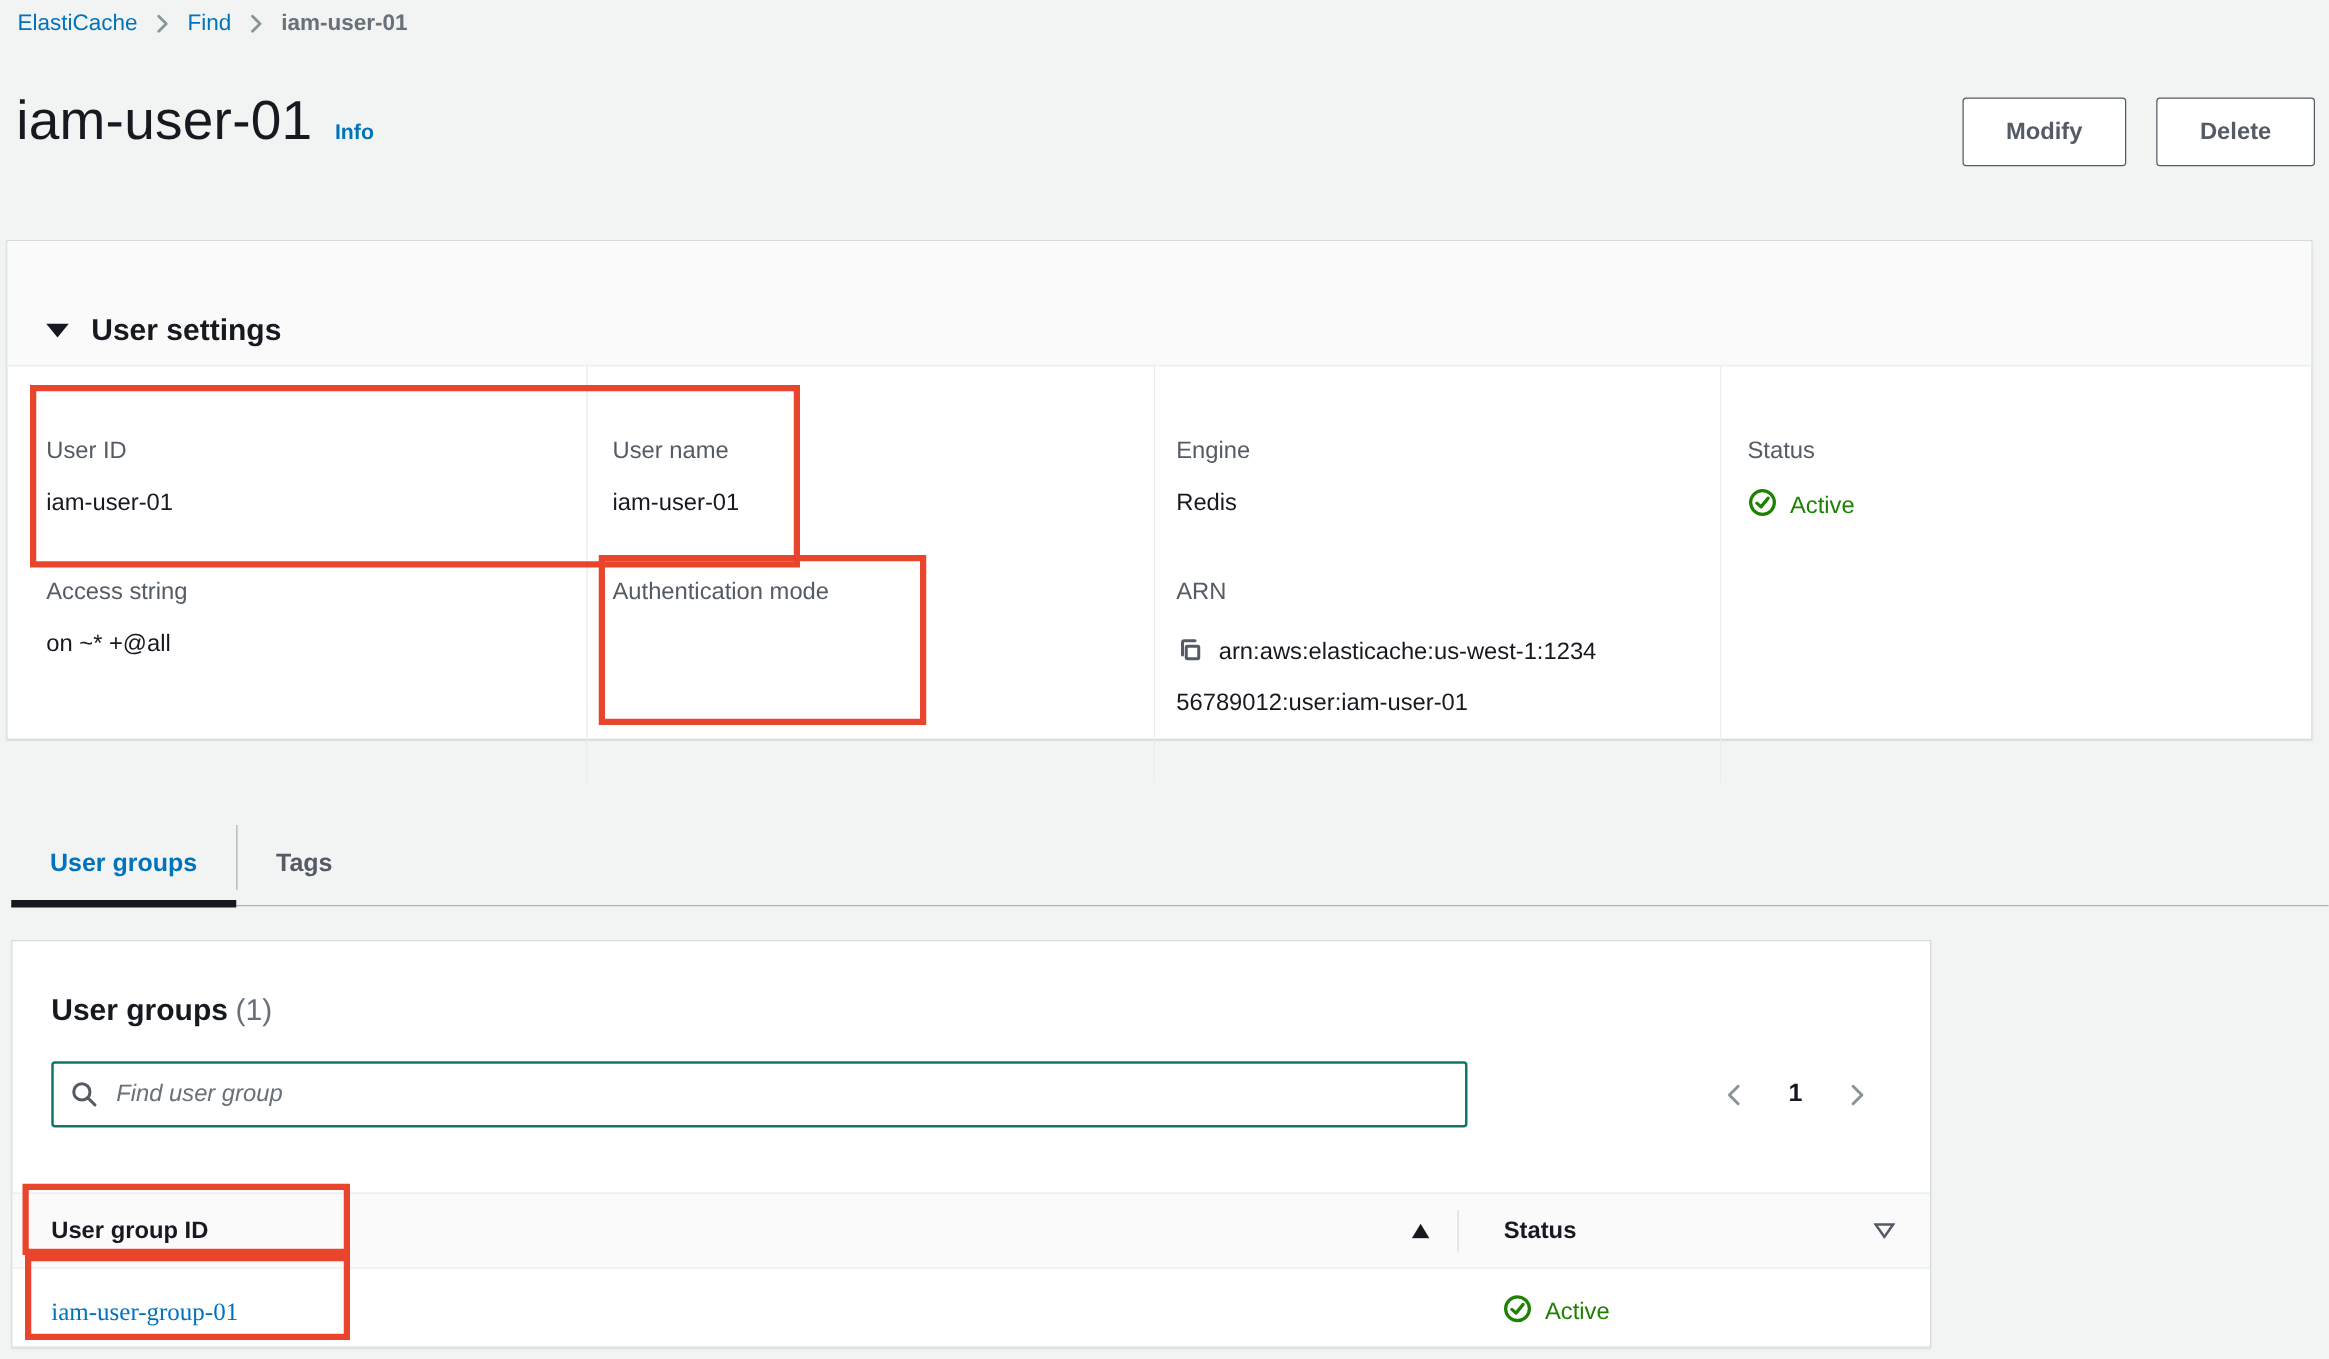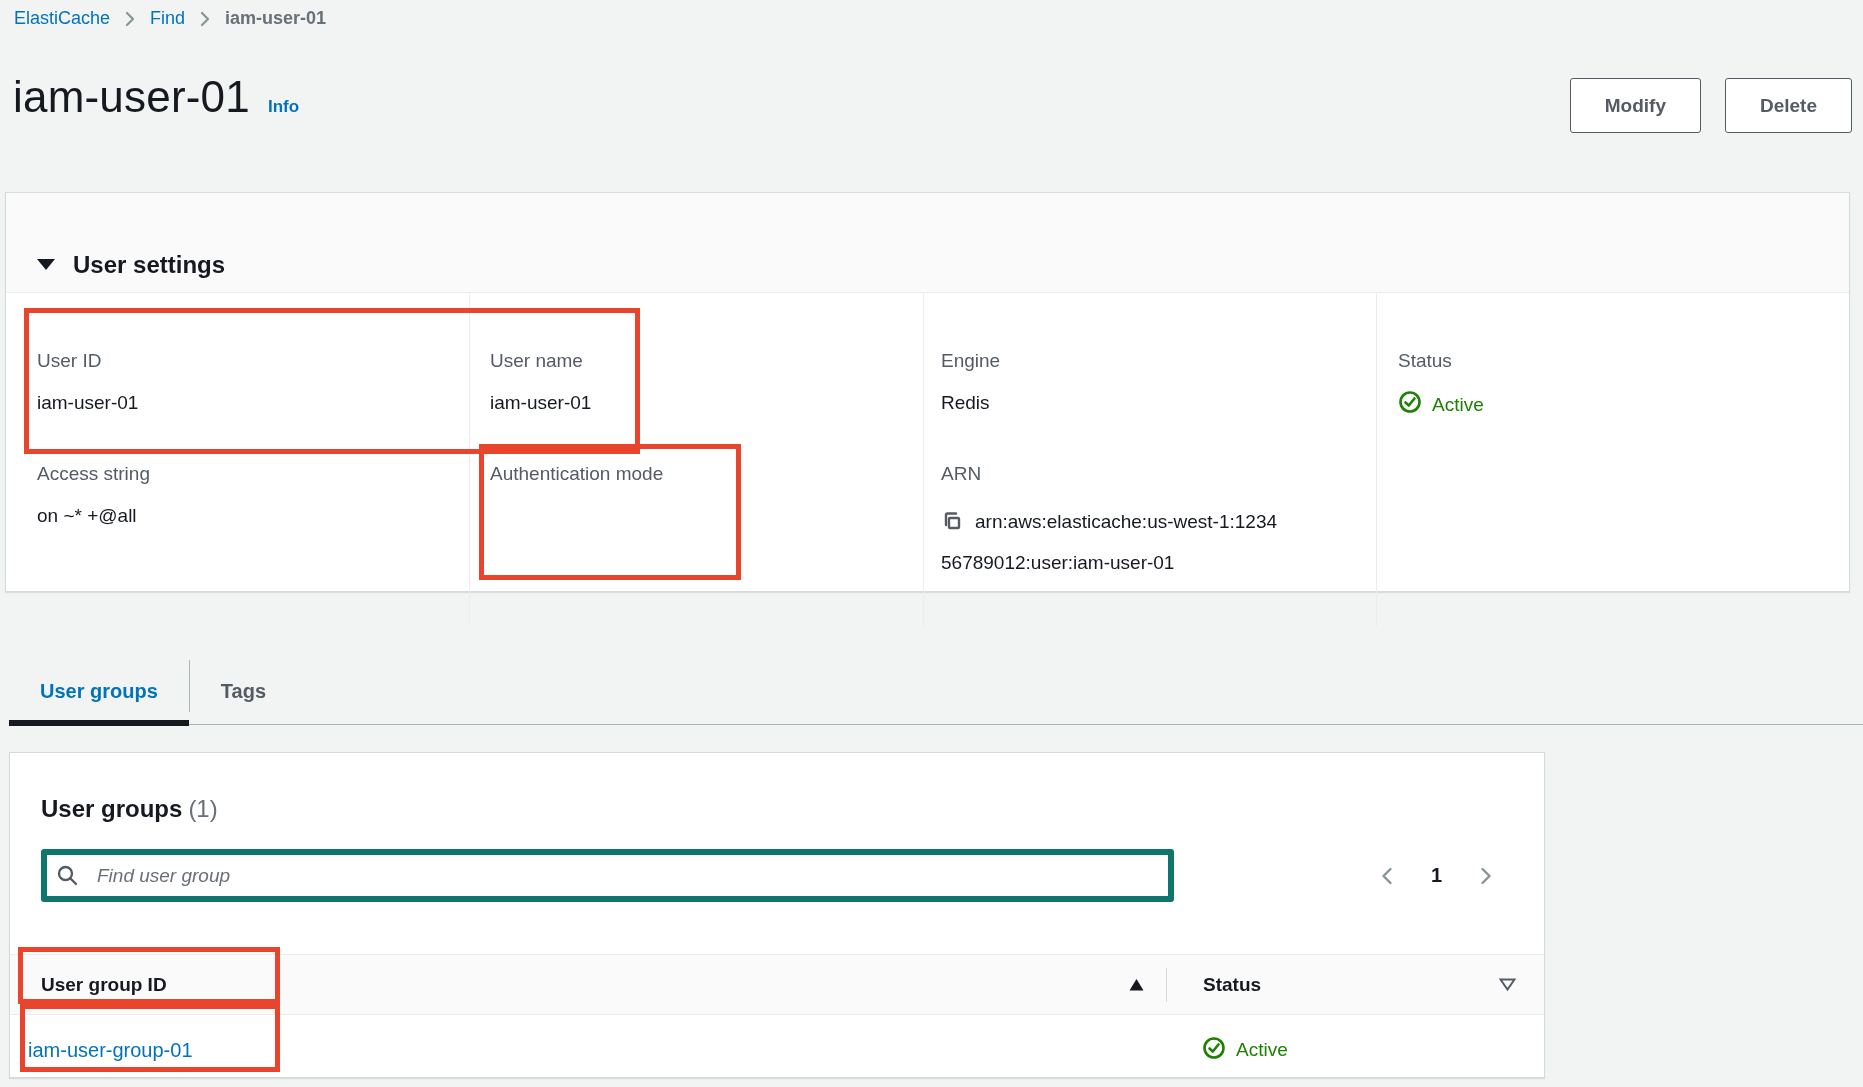--- a/index.html
+++ b/index.html
@@ -63,21 +63,21 @@
   .tab.active::after { content:""; position:absolute; left:0; right:0; bottom:-1px; height:6px; background:#16191f; z-index:1; }
   .tab-divider { width:1px; height:52px; background:#aab7b8; align-self:flex-start; margin-top:2px; }
 
   
   .card-groups { left:9px; top:752px; width:1536px; height:326px; overflow:hidden; }
   .groups-heading { margin:42px 0 0 31px; font-size:24px; font-weight:700; color:#16191f; }
   .groups-count { color:#687078; font-weight:400; margin-left:6px; }
   .search-row { margin:26px 30px 0 31px; display:flex; align-items:center; }
   .search-box { position:relative; width:1133px; }
   .search-input {
-    width:100%; height:53px; border:6px solid #0f766e; border-radius:3px;
+    width:100%; height:53px; border:2px solid #0f766e; border-radius:3px;
     padding:0 16px 0 50px; font-size:19px; color:#16191f; background:#fff;
     font-family:"Liberation Sans", sans-serif; outline:none;
   }
   .search-input::placeholder { font-style:italic; color:#687078; }
   .search-icon { position:absolute; left:15px; top:15px; }
   .pagination { margin-left:auto; display:flex; align-items:center; gap:28px; padding-right:14px; }
   .page-btn { background:none; border:none; cursor:pointer; display:flex; align-items:center; padding:4px; }
   .page-num { font-size:20px; font-weight:700; color:#16191f; cursor:pointer; }
 
   .groups-table { margin-top:52px; }
@@ -85,21 +85,21 @@
     height:61px; background:#fafafa; border-top:1px solid #eaeded; border-bottom:1px solid #eaeded;
     display:flex; align-items:center;
   }
   .th-1 { width:1156px; display:flex; align-items:center; padding-left:31px; cursor:pointer; }
   .th-2 { flex:1; display:flex; align-items:center; padding-left:36px; }
   .th-label { font-size:19px; font-weight:700; color:#16191f; }
   .sort-icon { margin-left:auto; margin-right:22px; display:flex; }
   .th-divider { width:1px; height:34px; background:#d5dbdb; }
   .filter-icon { margin-left:auto; margin-right:28px; display:flex; cursor:pointer; }
   .tbody-row { height:71px; display:flex; align-items:center; border-bottom:1px solid #eaeded; background:#fff; }
-  .td-1 { width:1156px; padding-left:18px; }
+  .td-1 { width:1156px; padding-left:31px;font-family:Liberation Serif, serif; }
   .td-2 { flex:1; padding-left:36px; }
   .row-link { color:#0073bb; font-size:20px; text-decoration:none; cursor:pointer; }
 
   
   .annot { position:absolute; border:5px solid #e8452c; pointer-events:none; z-index:5; }
   .annot-1 { left:24px;  top:308px;  width:616px; height:146px; }
   .annot-2 { left:479px; top:444px;  width:262px; height:136px; }
   .annot-3 { left:18px;  top:947px;  width:262px; height:57px; }
   .annot-4 { left:20px;  top:1004px; width:260px; height:68px; }
 </style>

